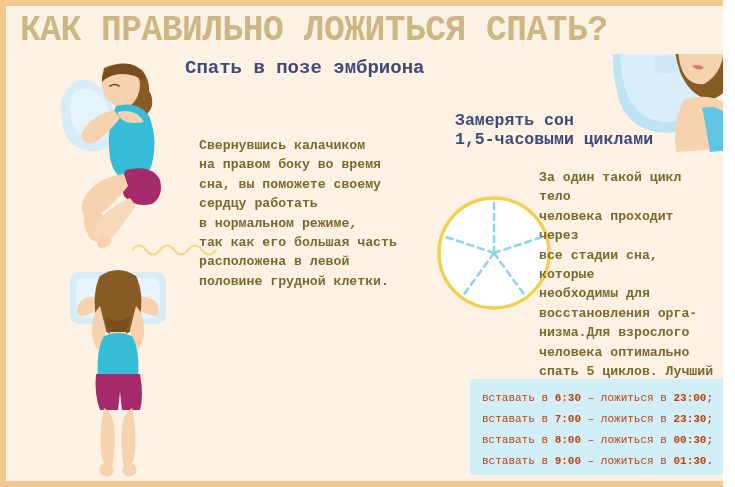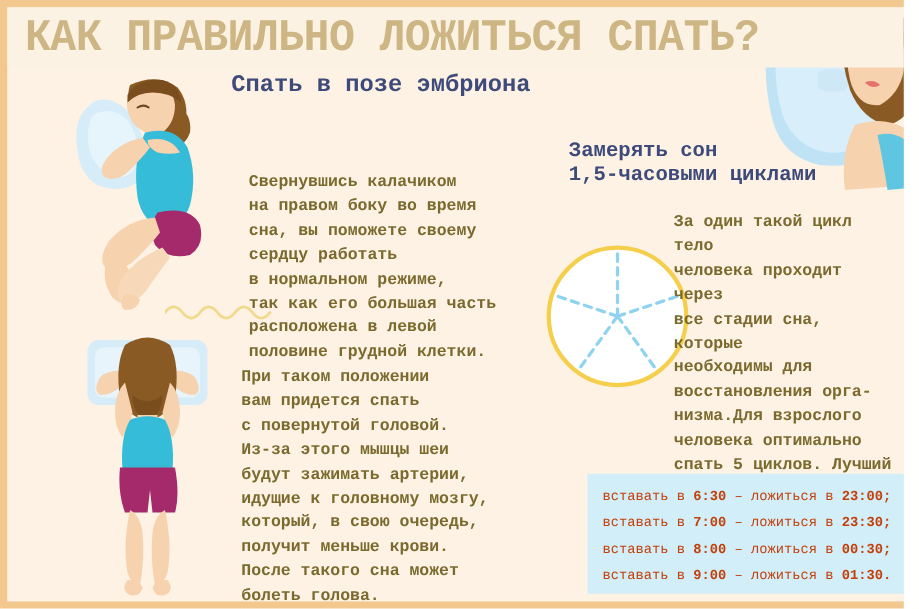--- a/index.html
+++ b/index.html
@@ -237,30 +237,20 @@
   <div class="sub-head" id="head-fetal">Спать в позе эмбриона</div>
   <div class="body-text" id="para-fetal">Свернувшись калачиком
 на правом боку во время
 сна, вы поможете своему
 сердцу работать
 в нормальном режиме,
 так как его большая часть
 расположена в левой
 половине грудной клетки.</div>
 
-  <div class="body-text" id="para-belly">При таком положении
-вам придется спать
-с повернутой головой.
-Из-за этого мышцы шеи
-будут зажимать артерии,
-идущие к головному мозгу,
-который, в свою очередь,
-получит меньше крови.
-После такого сна может
-болеть голова.</div>
 
   <div class="sub-head" id="head-cycles">Замерять сон
 1,5-часовыми циклами</div>
   <div class="body-text" id="para-cycles">За один такой цикл тело
 человека проходит через
 все стадии сна, которые
 необходимы для
 восстановления орга-
 низма.Для взрослого
 человека оптимально

